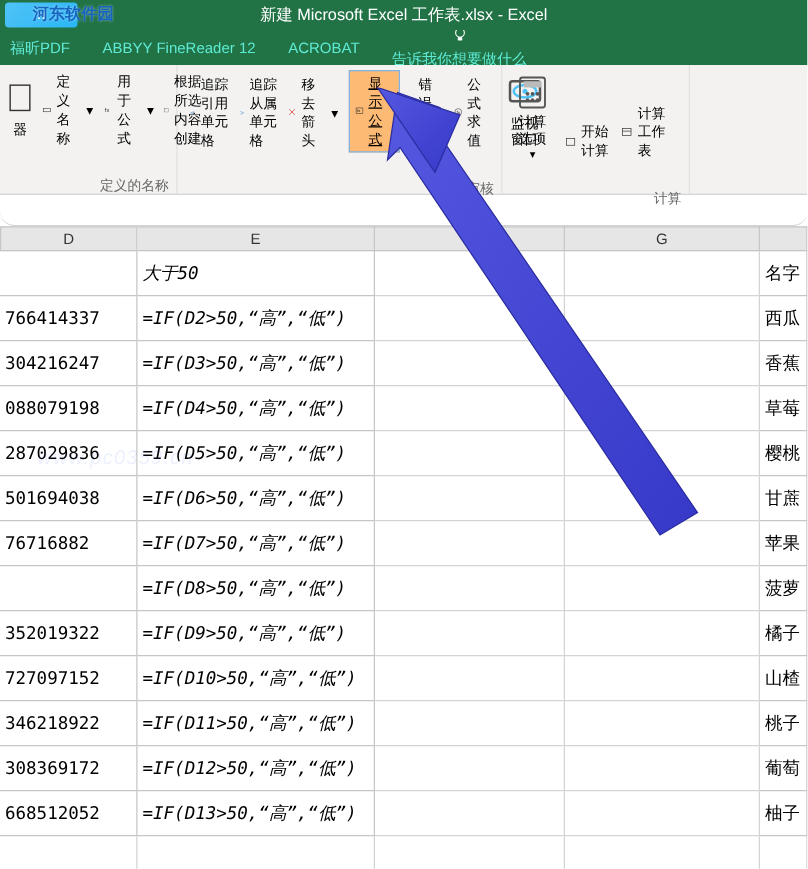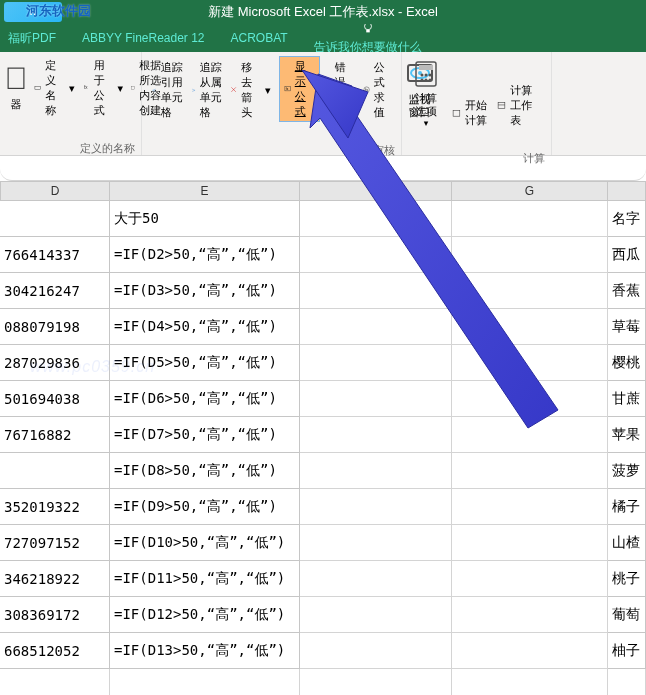--- a/index.html
+++ b/index.html
@@ -39,21 +39,21 @@
     .col-D { width: 110px; }
     .col-E { width: 190px; }
     .col-F { width: 152px; }
     .col-G { width: 156px; }
     .col-H { width: 38px; }
     
     .data-row { display: flex; height: 36px; }
     .cell { border-right: 1px solid #c6c6c6; border-bottom: 1px solid #c6c6c6; display: flex; align-items: center; padding: 0 4px; font-size: 14px; font-family: "SimSun", monospace; overflow: hidden; white-space: nowrap; }
     .cell.nob { border-right: 1px solid #d4d4d4; border-bottom: 1px solid #d4d4d4; }
     .cell-D { width: 110px; }
-    .cell-E { width: 190px; }
+    .cell-E { width: 190px; font-style: italic; }
     .cell-F { width: 152px; }
     .cell-G { width: 156px; }
     .cell-H { width: 38px; }
     
     .arrow-overlay { position: absolute; top: 70px; left: 260px; width: 320px; height: 380px; z-index: 100; pointer-events: none; }
     .url-watermark { position: absolute; top: 202px; left: 30px; font-size: 16px; color: rgba(65,105,225,0.10); font-style: italic; letter-spacing: 1px; }
   </style>
 </head>
 <body>
 

